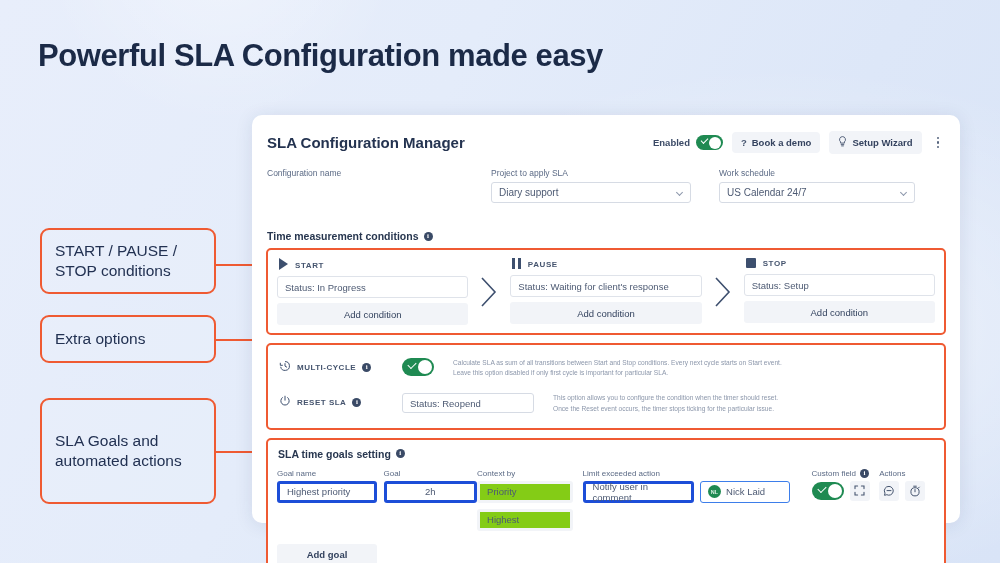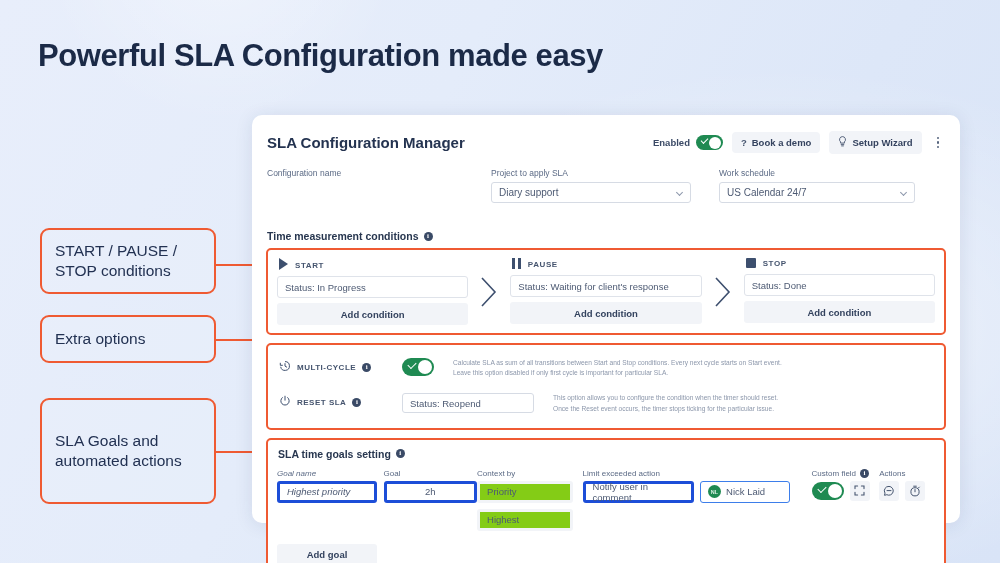--- a/index.html
+++ b/index.html
@@ -130,42 +130,42 @@
   .ic-play { width: 0; height: 0; border-left: 9px solid #3d4f6e; border-top: 6px solid transparent; border-bottom: 6px solid transparent; }
   .ic-pause { display: flex; gap: 2.5px; }
   .ic-pause i { width: 3px; height: 11px; background: #3d4f6e; display: block; }
   .ic-stop { width: 10px; height: 10px; background: #3d4f6e; border-radius: 1px; }
   .cond-val {
     height: 22px; border: 1px solid #dfe3ea; border-radius: 3px;
     font-size: 9.5px; color: #4d5a73; display: flex; align-items: center; padding: 0 7px; background: #fff;
   }
   .cond-add {
     height: 22px; background: #f2f4f8; border-radius: 3px; margin-top: 5px;
-    font-size: 9.5px; font-weight: 700; color: #33425e;
+    font-size: 9.5px; font-weight: 400; color: #33425e;
     display: flex; align-items: center; justify-content: center; cursor: pointer;
   }
   .chev-sep { width: 42px; display: flex; align-items: center; justify-content: center; }
   .chev-sep svg { display: block; }
 
   
   .extra-grid { display: flex; flex-direction: column; gap: 15px; padding: 5px 2px 6px; }
   .extra-row { display: flex; align-items: flex-start; gap: 19px; }
   .extra-name { display: flex; align-items: center; gap: 6px; width: 104px; flex: none; }
   .extra-name .lbl { font-size: 8px; font-weight: 700; letter-spacing: 0.5px; color: #46556f; }
   .extra-desc { font-size: 6.6px; line-height: 1.55; color: #8c97ab; }
   .sel-box {
     width: 132px; height: 20px; border: 1px solid #d6dbe4; border-radius: 3px;
     font-size: 9.5px; color: #4d5a73; display: flex; align-items: center; padding: 0 7px; position: relative; background:#fff;
   }
 
   
   .goal-head { display: flex; gap: 0; margin-bottom: 3px; }
   .gl { font-size: 8px; color: #5b6a85; }
   .goal-row { display: flex; align-items: flex-start; }
-  .g-name { width: 100px; font-style: italic; } .g-goal { width: 94px; margin-left: 7px; }
+  .g-name { width: 100px; } .g-goal { width: 94px; margin-left: 7px; }
   .g-ctx { width: 96px; margin-left: 0; } .g-act { width: 112px; margin-left: 10px; }
   .g-user { width: 90px; margin-left: 6px; } .g-cf { width: 62px; margin-left: 22px; } .g-actions { width: 56px; margin-left: 6px; }
 
   .gfield {
     height: 22px; border: 3px solid #1d4ed8; border-radius: 3px; background: #fff;
     font-size: 9.5px; color: #4d5a73; display: flex; align-items: center; padding: 0 7px; position: relative;
   }
   .gfield.center { justify-content: center; padding: 0; }
   .gfield.grey { background: #84cc16; border-color: #f2f4f8; }
   .gfield.focus { border: 1.5px solid #3d7eea; }
@@ -304,21 +304,21 @@
         <svg width="22" height="40" viewBox="0 0 22 40">
             <path d="M4 6 L17 20 L4 34" fill="none" stroke="#3d4f6e" stroke-width="1.6"></path>
           </svg>
       </div>
 
       <div class="cond-col">
         <div class="cond-head">
           <span class="ic-stop"></span>
           <span class="lbl">STOP</span>
         </div>
-        <div class="cond-val">Status: Done</div>
+        <div class="cond-val">Status: Setup</div>
         <div class="cond-add">Add condition</div>
       </div>
 
     </div>
   </div>
 
   <div class="hl-box" style="margin-top:8px;">
     <div class="extra-grid">
 
       <div class="extra-row">

